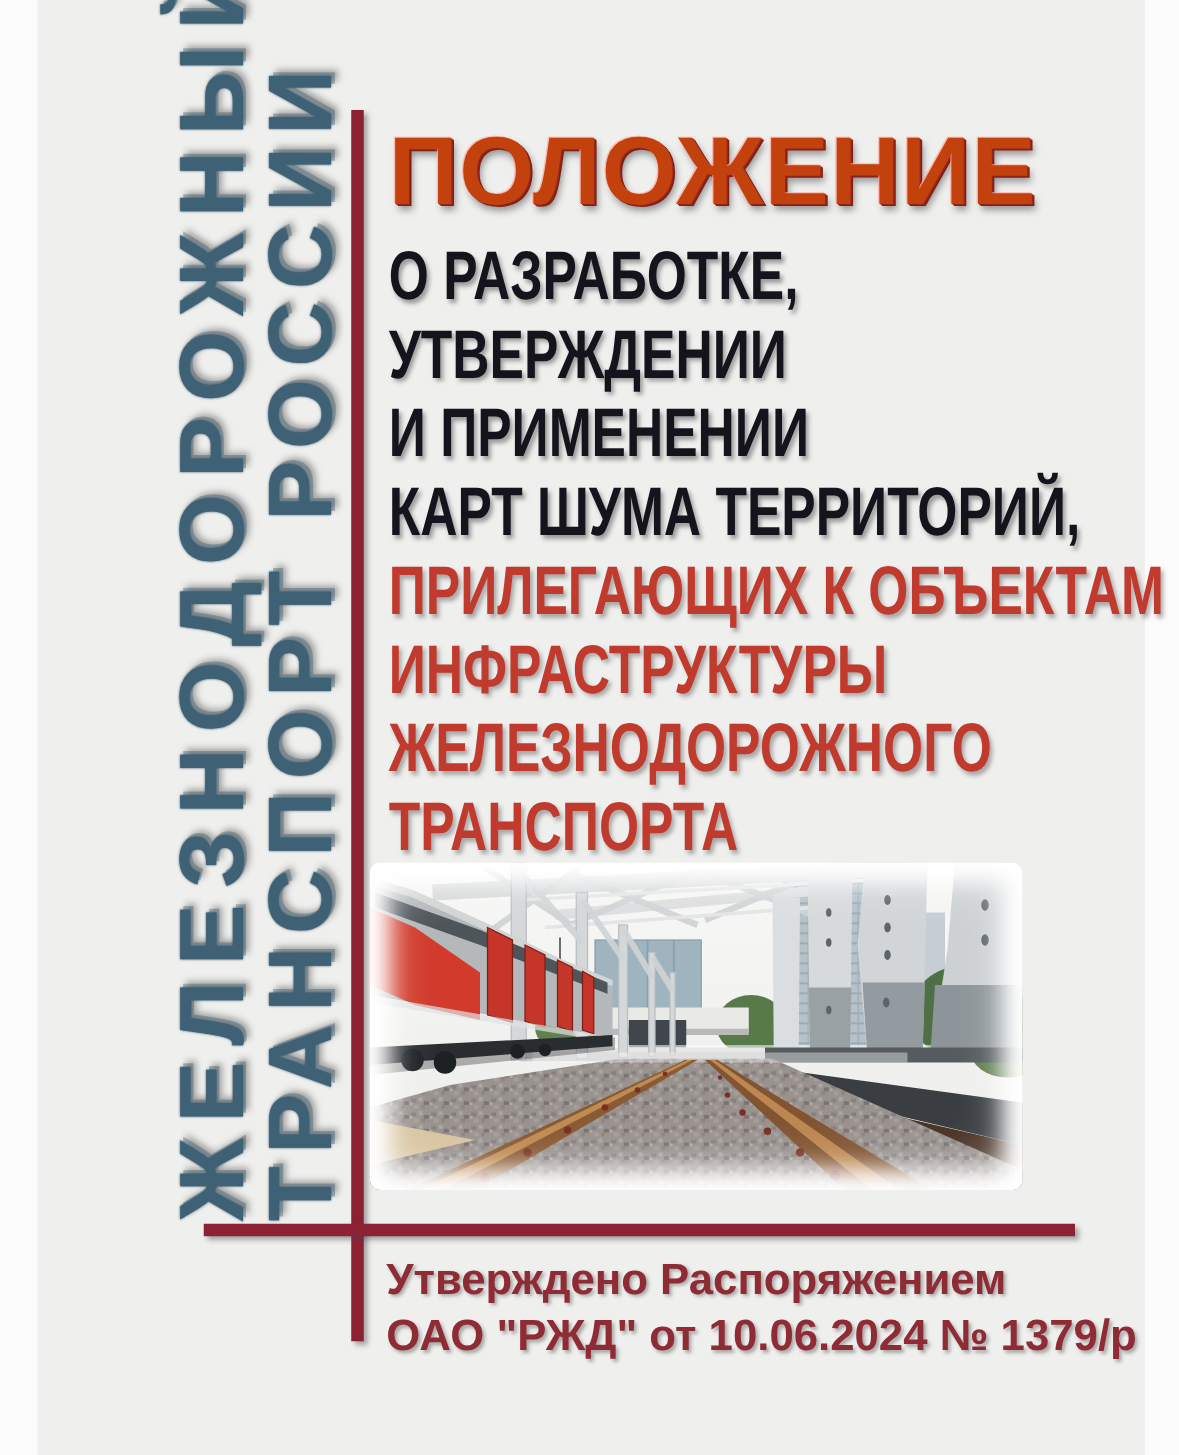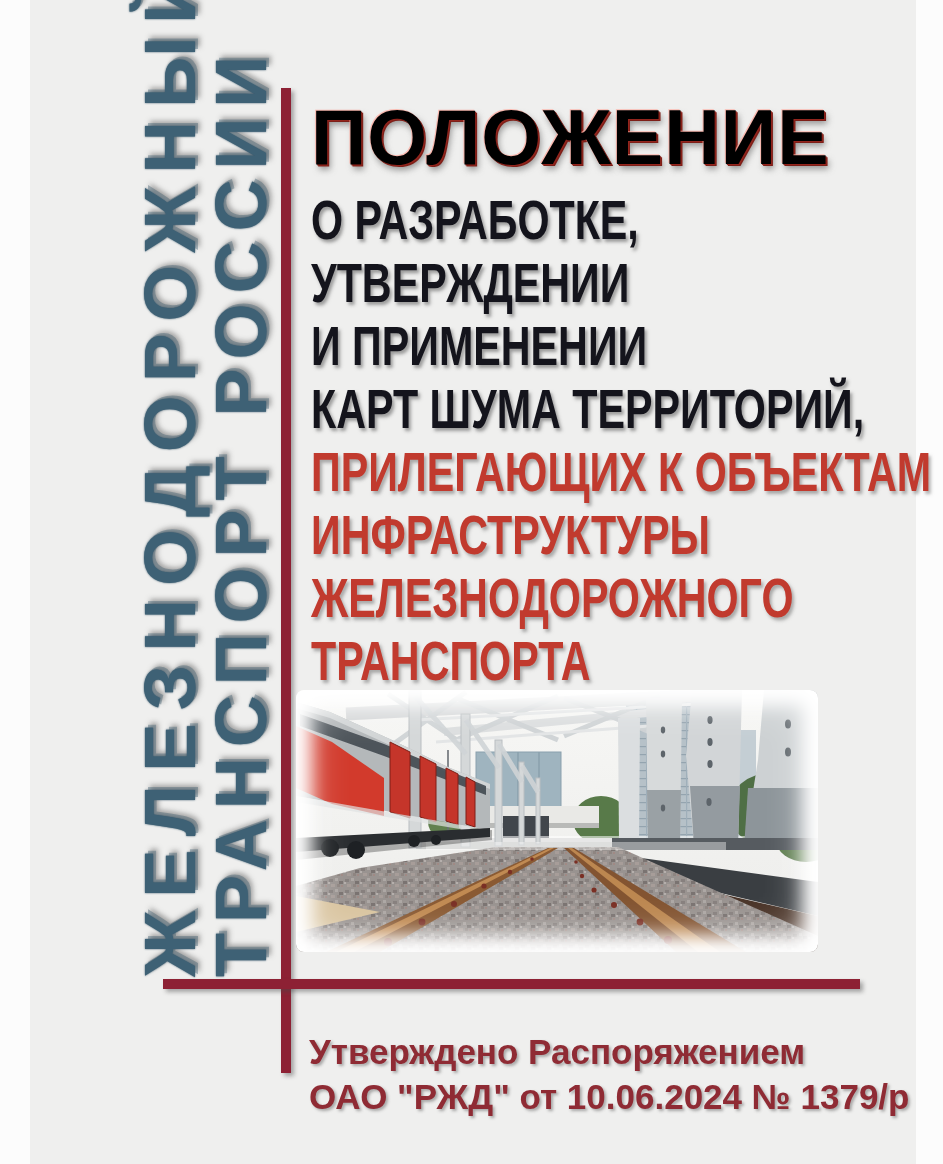--- a/index.html
+++ b/index.html
@@ -16,38 +16,38 @@
   .spine2{left:175px;top:977px;font-size:72px;letter-spacing:10px;}
 
   
   .vline{position:absolute;left:251px;top:88px;width:10px;height:985px;background:#8d2134;
          box-shadow:3px 3px 4px rgba(70,70,70,.45);}
   .hline{position:absolute;left:133px;top:979px;width:697px;height:10px;background:#8d2134;
          box-shadow:3px 3px 4px rgba(70,70,70,.45);}
 
   
   .title{position:absolute;left:281px;top:97px;font-size:77px;line-height:80px;font-weight:700;
-         letter-spacing:1px;color:#000000;white-space:nowrap;
+         letter-spacing:1px;color:#c2410c;white-space:nowrap;
          text-shadow:-1px -1px 0 rgba(255,170,158,.75),1px 1px 0 #93251d,2px 2px 0 #7e1f18,3px 5px 6px rgba(90,90,90,.6);}
   .lines{position:absolute;left:281px;top:189px;}
   .tl{height:63px;line-height:63px;font-size:55px;font-weight:700;white-space:nowrap;}
   .tl span{display:inline-block;transform:scaleX(.75);transform-origin:0 50%;white-space:nowrap;}
   .tl.black{color:#14141c;text-shadow:3px 3px 4px rgba(110,110,110,.65);}
   .tl.red{color:#c13a2e;text-shadow:3px 3px 4px rgba(120,120,120,.6);}
 
   
   .photo{position:absolute;left:266px;top:690px;width:522px;height:262px;border-radius:8px;overflow:hidden;}
   .photo svg{display:block;width:100%;height:100%;}
   .photo-fade{position:absolute;inset:0;border-radius:8px;pointer-events:none;
               box-shadow:inset 0 0 18px 14px #ffffff, inset 0 0 40px 10px rgba(255,255,255,.65);}
 
   
   .approval{position:absolute;left:279px;top:1001px;font-weight:700;color:#8f2b34;
             font-size:35px;line-height:45px;letter-spacing:0;
-            text-shadow:2px 2px 3px rgba(80,80,80,.45);margin-top:28px;}
+            text-shadow:2px 2px 3px rgba(80,80,80,.45);}
 </style>
 </head>
 <body>
 
 <div class="page">
   <div class="card">
 
     <div class="spine spine1">ЖЕЛЕЗНОДОРОЖНЫЙ</div>
     <div class="spine spine2">ТРАНСПОРТ РОССИИ</div>
 

